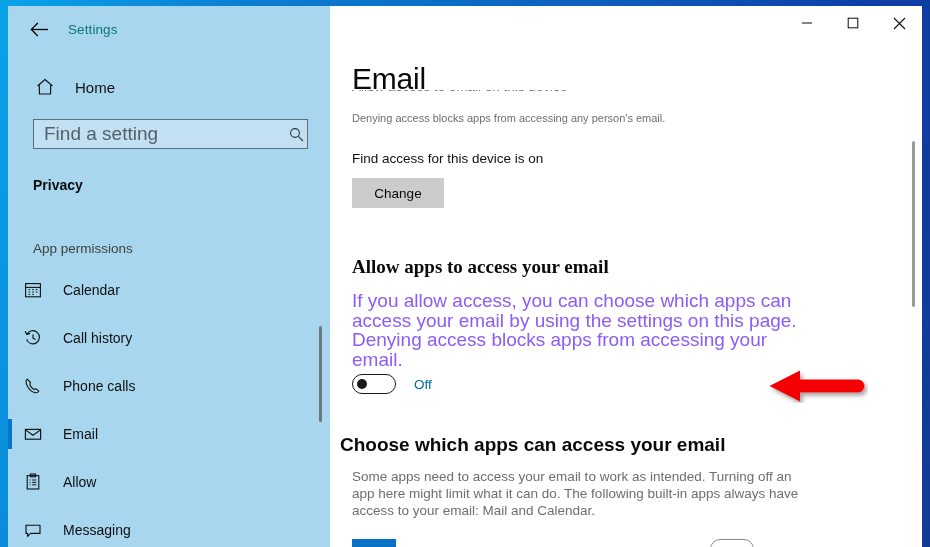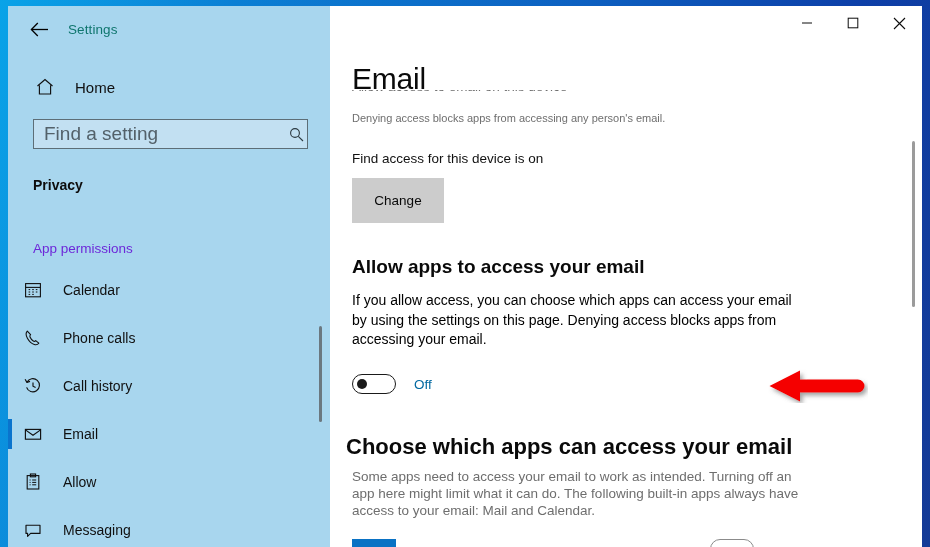--- a/index.html
+++ b/index.html
@@ -113,21 +113,21 @@
   #section-privacy {
     margin: 28px 0 0 25px;
     font-size: 14px;
     font-weight: bold;
     color: #0d0d0d;
   }
 
   #group-label {
     margin: 48px 0 7px 25px;
     font-size: 13.5px;
-    color: #6d28d9;
+    color: #404040;
   }
 
   #nav-list { margin-top: 10px; }
 
   .nav-item {
     position: relative;
     display: flex;
     align-items: center;
     height: 48px;
     padding-left: 14px;
@@ -232,46 +232,47 @@
     top: 145px;
     font-size: 13.5px;
     color: #111;
   }
 
   #change-button {
     position: absolute;
     left: 22px;
     top: 172px;
     min-width: 92px;
-    height: 45px;
+    height: 30px;
     background: #cccccc;
     border: none;
     font-family: "Liberation Sans", sans-serif;
     font-size: 13.5px;
     color: #0a0a0a;
     cursor: pointer;
     padding: 0 16px;
   }
 
   #allow-heading {
     position: absolute;
     left: 22px;
     top: 250px;
     font-size: 19px;
     color: #0a0a0a;
+    font-family: Liberation Serif, serif;
   }
 
   #allow-desc {
     position: absolute;
     left: 22px;
     top: 285px;
     width: 455px;
-    font-size: 14px;
+    font-size: 19px;
     line-height: 19.5px;
-    color: #000000;
+    color: #8b5cf6;
   }
 
   #toggle-row {
     position: absolute;
     left: 22px;
     top: 368px;
     display: flex;
     align-items: center;
   }
   #toggle-switch {
@@ -305,23 +306,23 @@
     position: absolute;
     left: 438px;
     top: 363px;
     width: 100px;
     height: 34px;
     pointer-events: none;
   }
 
   #choose-heading {
     position: absolute;
-    left: 16px;
+    left: 10px;
     top: 428px;
-    font-size: 22px;
+    font-size: 19px;
     color: #0a0a0a;
   }
 
   #choose-desc {
     position: absolute;
     left: 22px;
     top: 462px;
     width: 450px;
     font-size: 13.5px;
     line-height: 17px;
@@ -419,35 +420,35 @@
                        M4.6 11 h1.6 M8.2 11 h1.6 M11.8 11 h1.6
                        M4.6 13.4 h1.6 M8.2 13.4 h1.6" stroke="currentColor" stroke-width="1"></path>
             </svg>
           </span>
           <span class="nav-text">Calendar</span>
         </div>
 
         <div class="nav-item">
           <span class="nav-ico">
             <svg width="18" height="18" viewBox="0 0 18 18" aria-hidden="true">
-              <path d="M3.3 2.2 C1.6 3.9 1.6 6 3.4 9.2 C5.2 12.4 7.6 14.6 10.3 15.5 C12.2 16.1 13.8 15.6 14.8 14.2 L11.7 11.6 C10.9 12.5 10.2 12.6 9.3 12 C8 11.1 6.6 9.4 6 8 C5.6 7.1 5.8 6.4 6.6 5.7 Z" fill="none" stroke="currentColor" stroke-width="1.1" stroke-linejoin="round"></path>
-            </svg>
-          </span>
-          <span class="nav-text">Phone calls</span>
-        </div>
-
-        <div class="nav-item">
-          <span class="nav-ico">
-            <svg width="18" height="18" viewBox="0 0 18 18" aria-hidden="true">
               <path d="M3 5.2 A6.6 6.6 0 1 1 2.6 10.4" fill="none" stroke="currentColor" stroke-width="1.15"></path>
               <path d="M1.1 2.3 L2.9 5.4 L6 4.4" fill="none" stroke="currentColor" stroke-width="1.15" stroke-linejoin="round"></path>
               <path d="M9 5.6 V9.2 L11.6 10.6" fill="none" stroke="currentColor" stroke-width="1.15"></path>
             </svg>
           </span>
           <span class="nav-text">Call history</span>
+        </div>
+
+        <div class="nav-item">
+          <span class="nav-ico">
+            <svg width="18" height="18" viewBox="0 0 18 18" aria-hidden="true">
+              <path d="M3.3 2.2 C1.6 3.9 1.6 6 3.4 9.2 C5.2 12.4 7.6 14.6 10.3 15.5 C12.2 16.1 13.8 15.6 14.8 14.2 L11.7 11.6 C10.9 12.5 10.2 12.6 9.3 12 C8 11.1 6.6 9.4 6 8 C5.6 7.1 5.8 6.4 6.6 5.7 Z" fill="none" stroke="currentColor" stroke-width="1.1" stroke-linejoin="round"></path>
+            </svg>
+          </span>
+          <span class="nav-text">Phone calls</span>
         </div>
 
         <div class="nav-item selected">
           <span class="nav-ico">
             <svg width="18" height="18" viewBox="0 0 18 18" aria-hidden="true">
               <rect x="1.4" y="4.4" width="15.2" height="9.8" fill="none" stroke="currentColor" stroke-width="1.15"></rect>
               <path d="M1.4 4.9 L9 10.2 L16.6 4.9" fill="none" stroke="currentColor" stroke-width="1.15"></path>
             </svg>
           </span>
           <span class="nav-text">Email</span>

